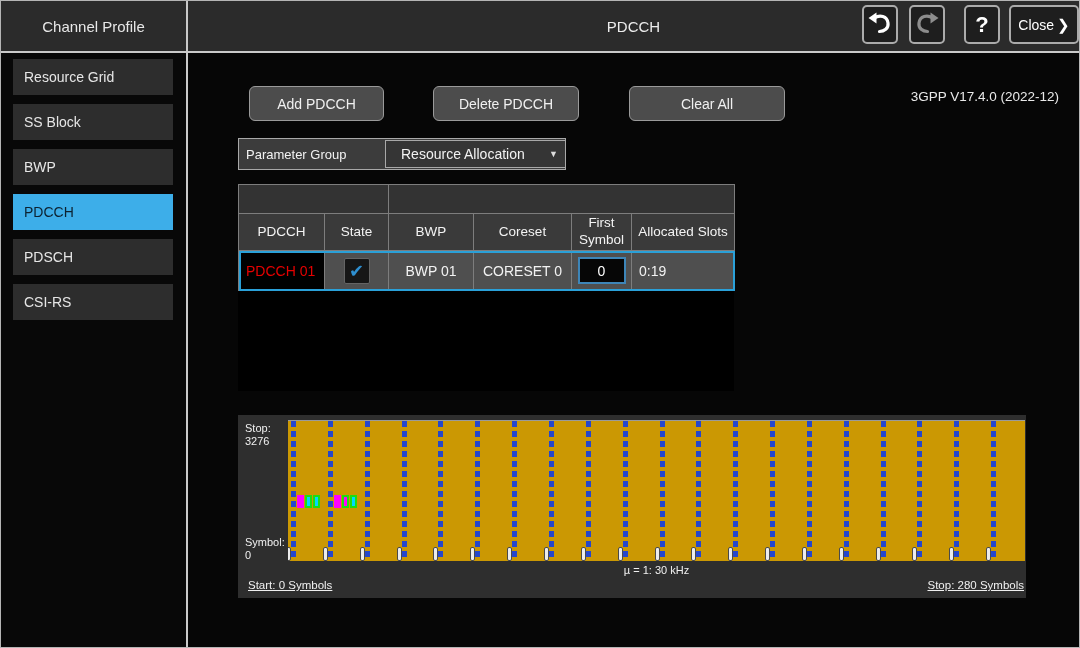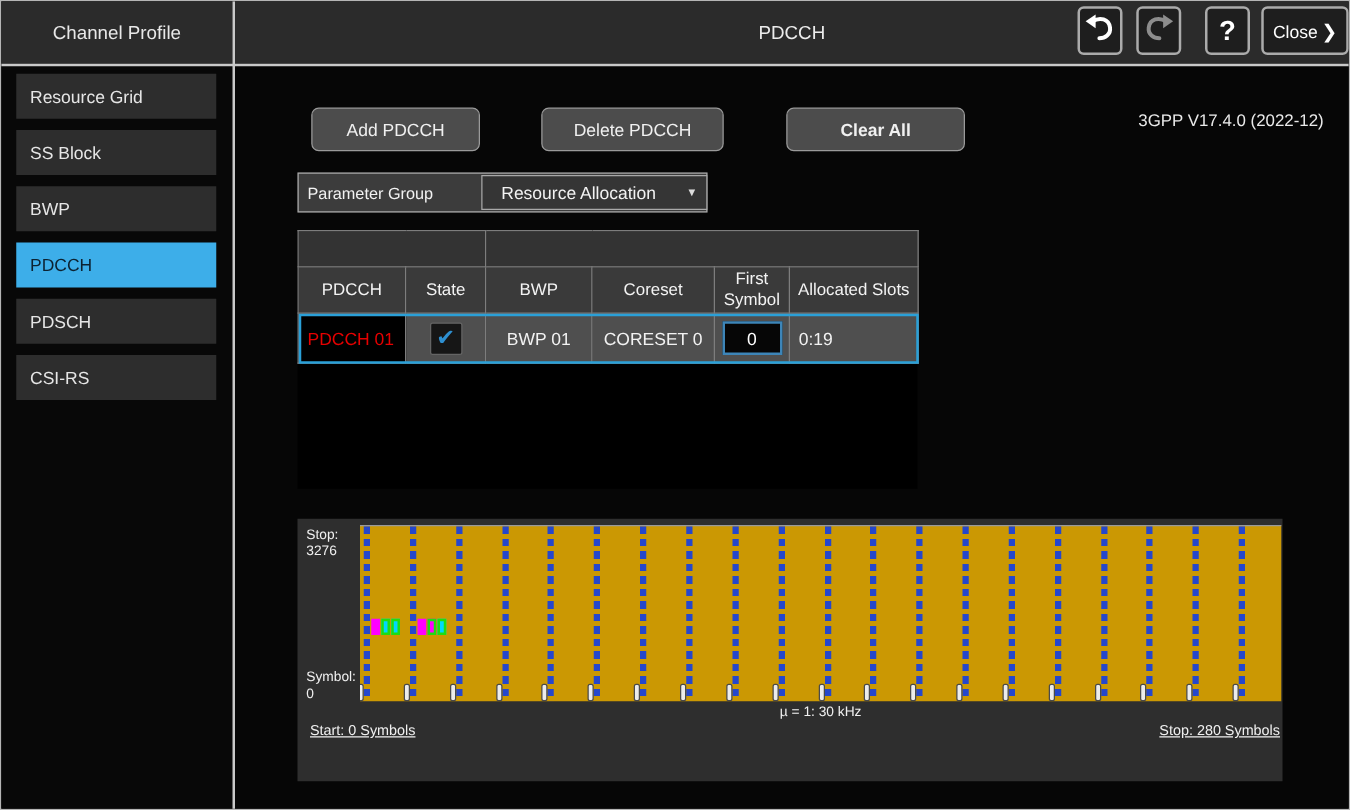--- a/index.html
+++ b/index.html
@@ -45,21 +45,21 @@
   .side-item.selected { background:#3daee9; color:#0c2231; }
   
   .main { position:absolute; left:187px; top:52px; right:0; bottom:0; background:#060606; }
   .act-btn {
     position:absolute; top:33px; height:35px; background:#4c4c4c;
     border:1px solid #9a9a9a; border-radius:6px; color:#f0f0f0; font-size:14px;
     display:flex; align-items:center; justify-content:center; cursor:pointer;text-align:center;
   }
   .btn-add { left:61px; width:135px; }
   .btn-del { left:245px; width:146px; }
-  .btn-clr { left:441px; width:143px;font-weight:bold; }
+  .btn-clr { left:441px; width:156px; }
   .version { position:absolute; right:20px; top:36px; font-size:13.5px; color:#e9e9e9; }
   
   .param-group {
     position:absolute; left:50px; top:85px; width:328px; height:32px;
     background:#3c3c3c; border:1px solid #a8a8a8; display:flex; align-items:center;
   }
   .param-label { font-size:13px; color:#f2f2f2; padding-left:7px; }
   .param-select {
     position:absolute; left:146px; top:1px; bottom:1px; width:181px;
     background:#353535; border:1px solid #a8a8a8; display:flex; align-items:center;
@@ -86,21 +86,21 @@
     width:26px; height:26px; margin:0 auto; background:#161616;
     border:1px solid #646464; border-radius:2px; display:flex;
     align-items:center; justify-content:center; cursor:pointer;
   }
   .checkmark { color:#2e8fd0; font-size:18px; font-weight:bold; }
   .sym-input {
     width:48px; height:27px; background:#060606; border:2px solid #3d85b8;
     color:#fff; font-size:14px; text-align:center; font-family:inherit;
   }
   
-  .chart { position:absolute; left:50px; top:362px; width:788px; height:210px; background:#2e2e2e; }
+  .chart { position:absolute; left:50px; top:362px; width:788px; height:183px; background:#2e2e2e; }
   .plot {
     position:absolute; left:50px; top:5px; width:737px; height:141px;
     background:#cb9803; border-top:1px solid #9a9a9a; overflow:hidden;
   }
   .slot-line {
     position:absolute; top:0; bottom:0; width:5px;
     background:repeating-linear-gradient(to bottom,#2547cc 0 6px,rgba(0,0,0,0) 6px 10px);
   }
   .tick {
     position:absolute; top:126px; width:5px; height:14px; background:#ececec;

